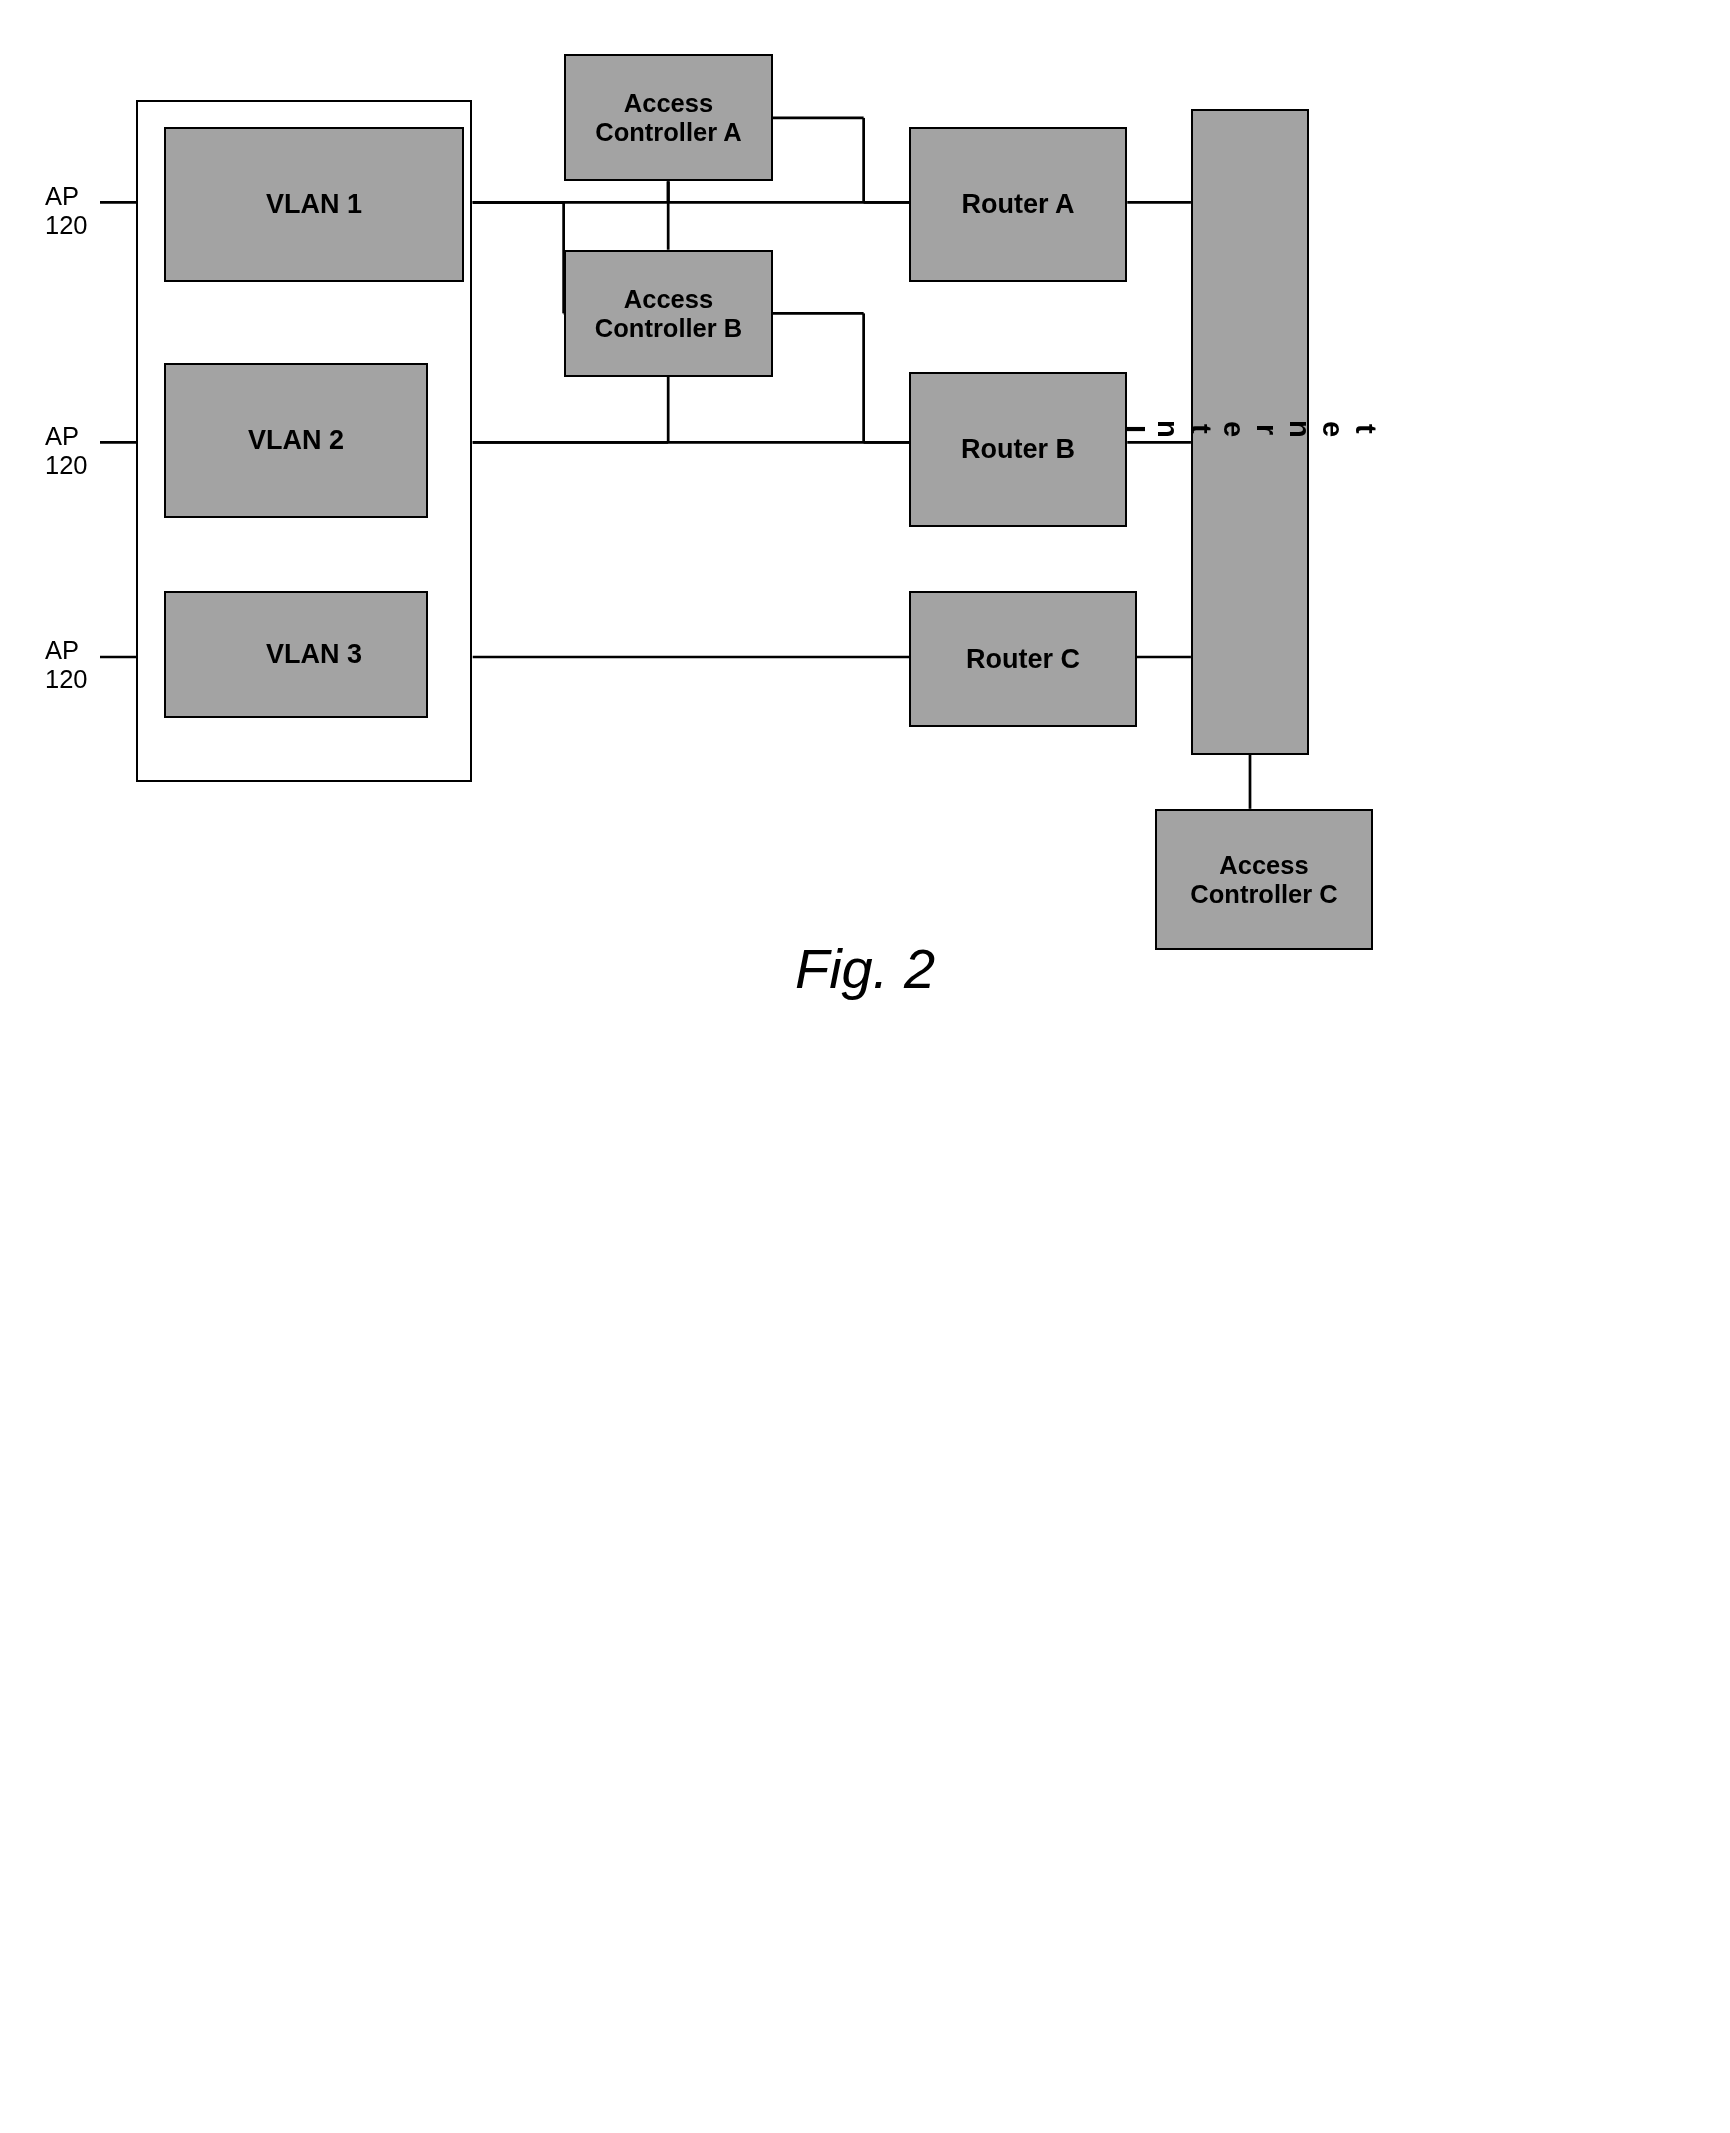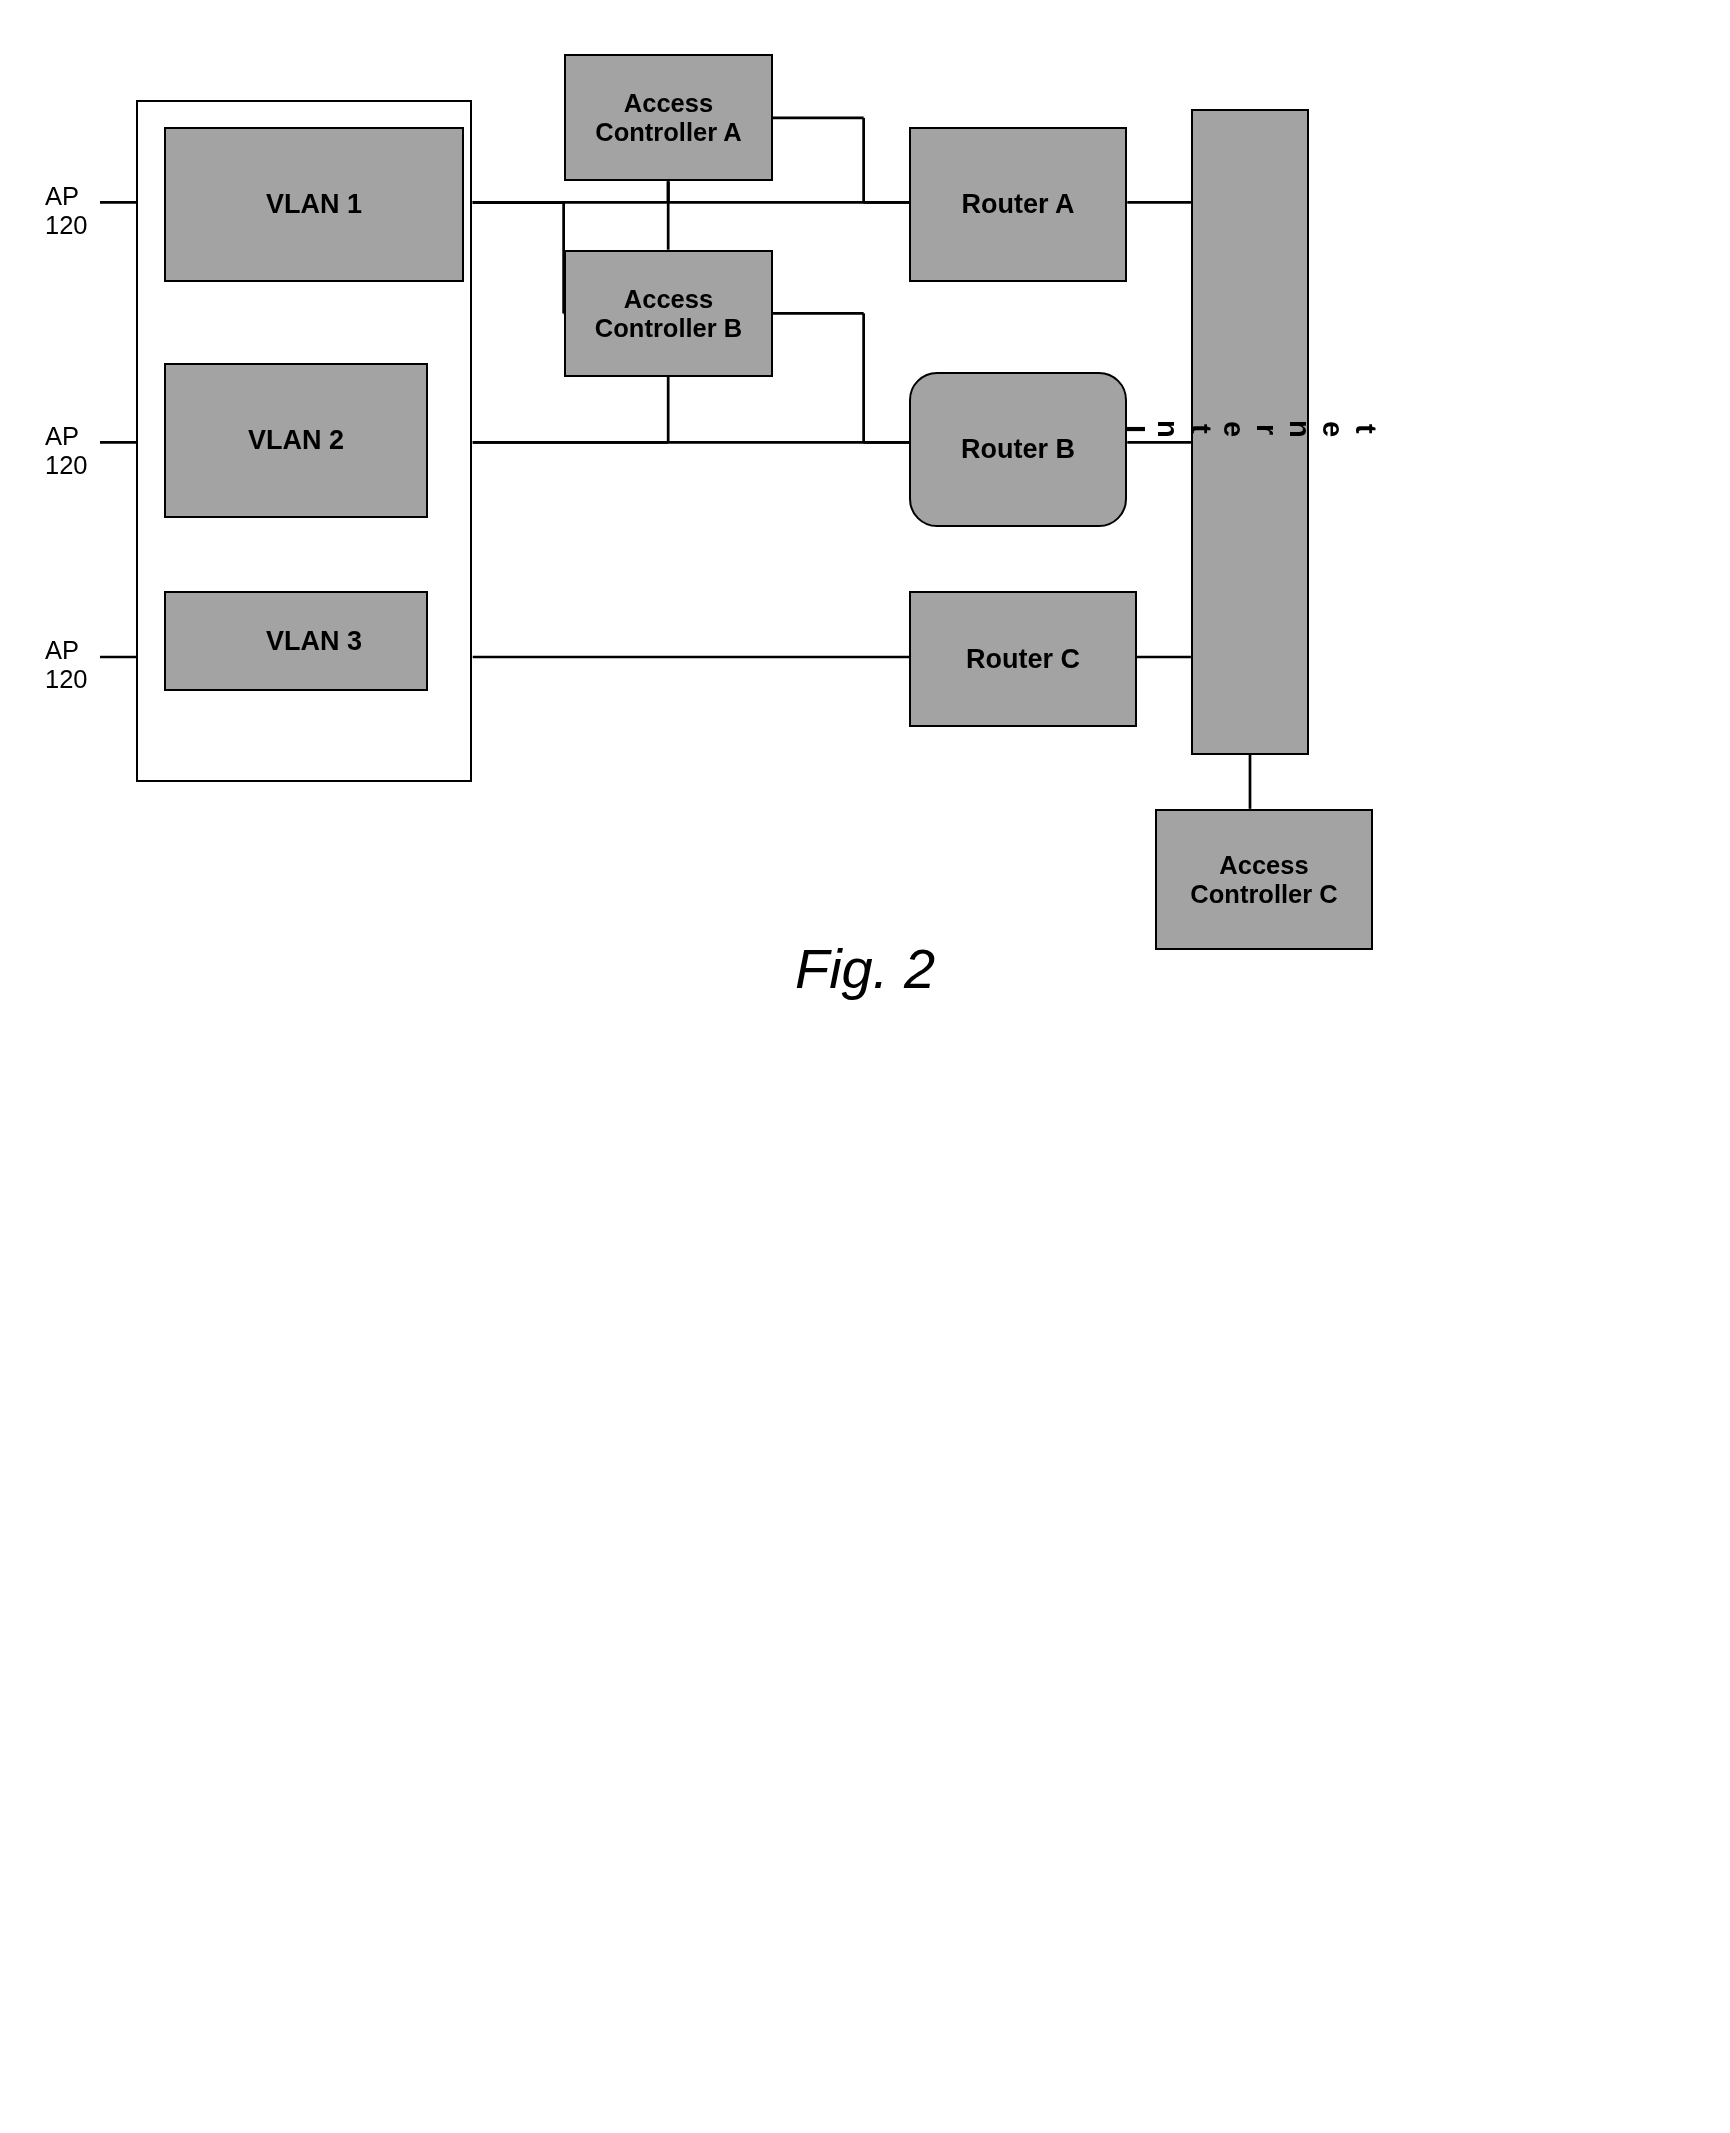--- a/index.html
+++ b/index.html
@@ -62,21 +62,21 @@
       width: 264px;
       height: 155px;
       font-size: 27px;
       text-align: right;
     }
 
     .vlan3-box {
       left: 164px;
       top: 564px;
       width: 264px;
-      height: 100px;
+      height: 127px;
       font-size: 27px;
       padding-left: 36px;
     }
 
     
     .ac-a-box {
       left: 564px;
       top: 27px;
       width: 209px;
       height: 127px;
@@ -99,21 +99,20 @@
       height: 155px;
       font-size: 27px;
     }
 
     .router-b-box {
       left: 909px;
       top: 345px;
       width: 218px;
       height: 155px;
       font-size: 27px;
-      border-radius: 28px;
     }
 
     .router-c-box {
       left: 909px;
       top: 564px;
       width: 228px;
       height: 136px;
       font-size: 27px;
     }
 

